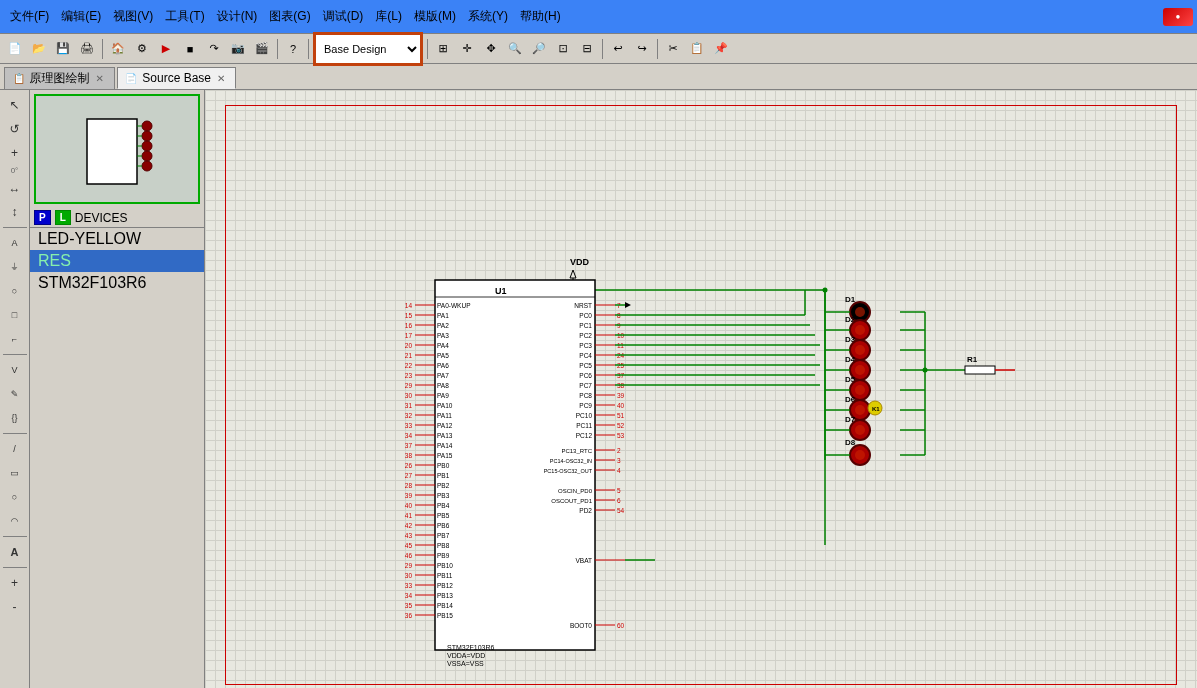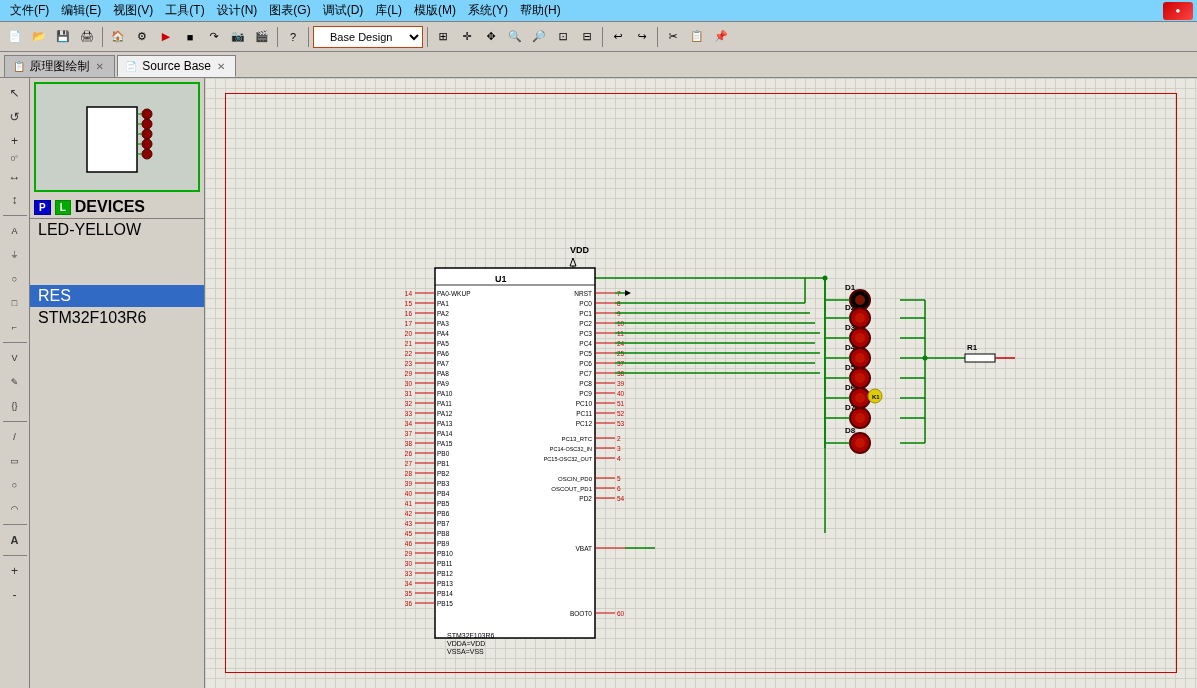--- a/index.html
+++ b/index.html
@@ -1,21 +1,21 @@
 <!DOCTYPE html>
 <html><head>
   <meta charset="utf-8">
   <style>
     * { margin: 0; padding: 0; box-sizing: border-box; }
     body { font-family: 'SimSun', 'Microsoft YaHei', Arial, sans-serif; font-size: 12px; background: #d4d0c8; overflow: hidden; width: 1197px; height: 688px; }
 
     
     .menu-bar {
-      background: #7dd3fc;
-      height: 22px;
+      background: #3b82f6;
+      height: 34px;
       display: flex;
       align-items: center;
       padding: 0 4px;
       border-bottom: 1px solid #808080;
       font-size: 12px;
     }
     .menu-item {
       padding: 2px 6px;
       cursor: pointer;
       white-space: nowrap;
@@ -34,25 +34,25 @@
     .toolbar-btn {
       width: 22px; height: 22px;
       background: #d4d0c8;
       border: 1px solid transparent;
       display: flex; align-items: center; justify-content: center;
       cursor: pointer;
       font-size: 11px;
     }
     .toolbar-separator { width: 1px; height: 20px; background: #808080; margin: 0 2px; }
     .toolbar-select {
-      height: 22px;
+      height: 34px;
       font-size: 11px;
       background: white;
-      border: 1px solid #c2410c;
-      padding: 0 12px;
+      border: 3px solid #c2410c;
+      padding: 0 4px;
       min-width: 110px;
     }
 
     
     .tab-bar {
       background: #d4d0c8;
       height: 26px;
       display: flex;
       align-items: flex-end;
       padding: 0 4px;
@@ -144,28 +144,28 @@
     }
     .dev-btn-l {
       background: #00aa00;
       color: white;
       font-weight: bold;
       font-size: 10px;
       padding: 1px 4px;
       border: 1px solid #008800;
       cursor: pointer;
     }
-    .devices-label { font-size: 16px; font-weight: bold; }
+    .devices-label { font-size: 12px; font-weight: normal; }
     .device-list { flex: 1; overflow-y: auto; }
     .device-item {
       padding: 2px 8px;
       cursor: pointer;
       font-size: 16px;
     }
-    .device-item.selected { background: #316ac5; color: #ffffff; margin-top: 44px; }
+    .device-item.selected { background: #316ac5; color: #86efac; }
 
     
     .canvas-area {
       flex: 1;
       background: #e8e8e0;
       position: relative;
       overflow: hidden;
     }
     .canvas-grid {
       width: 100%;

